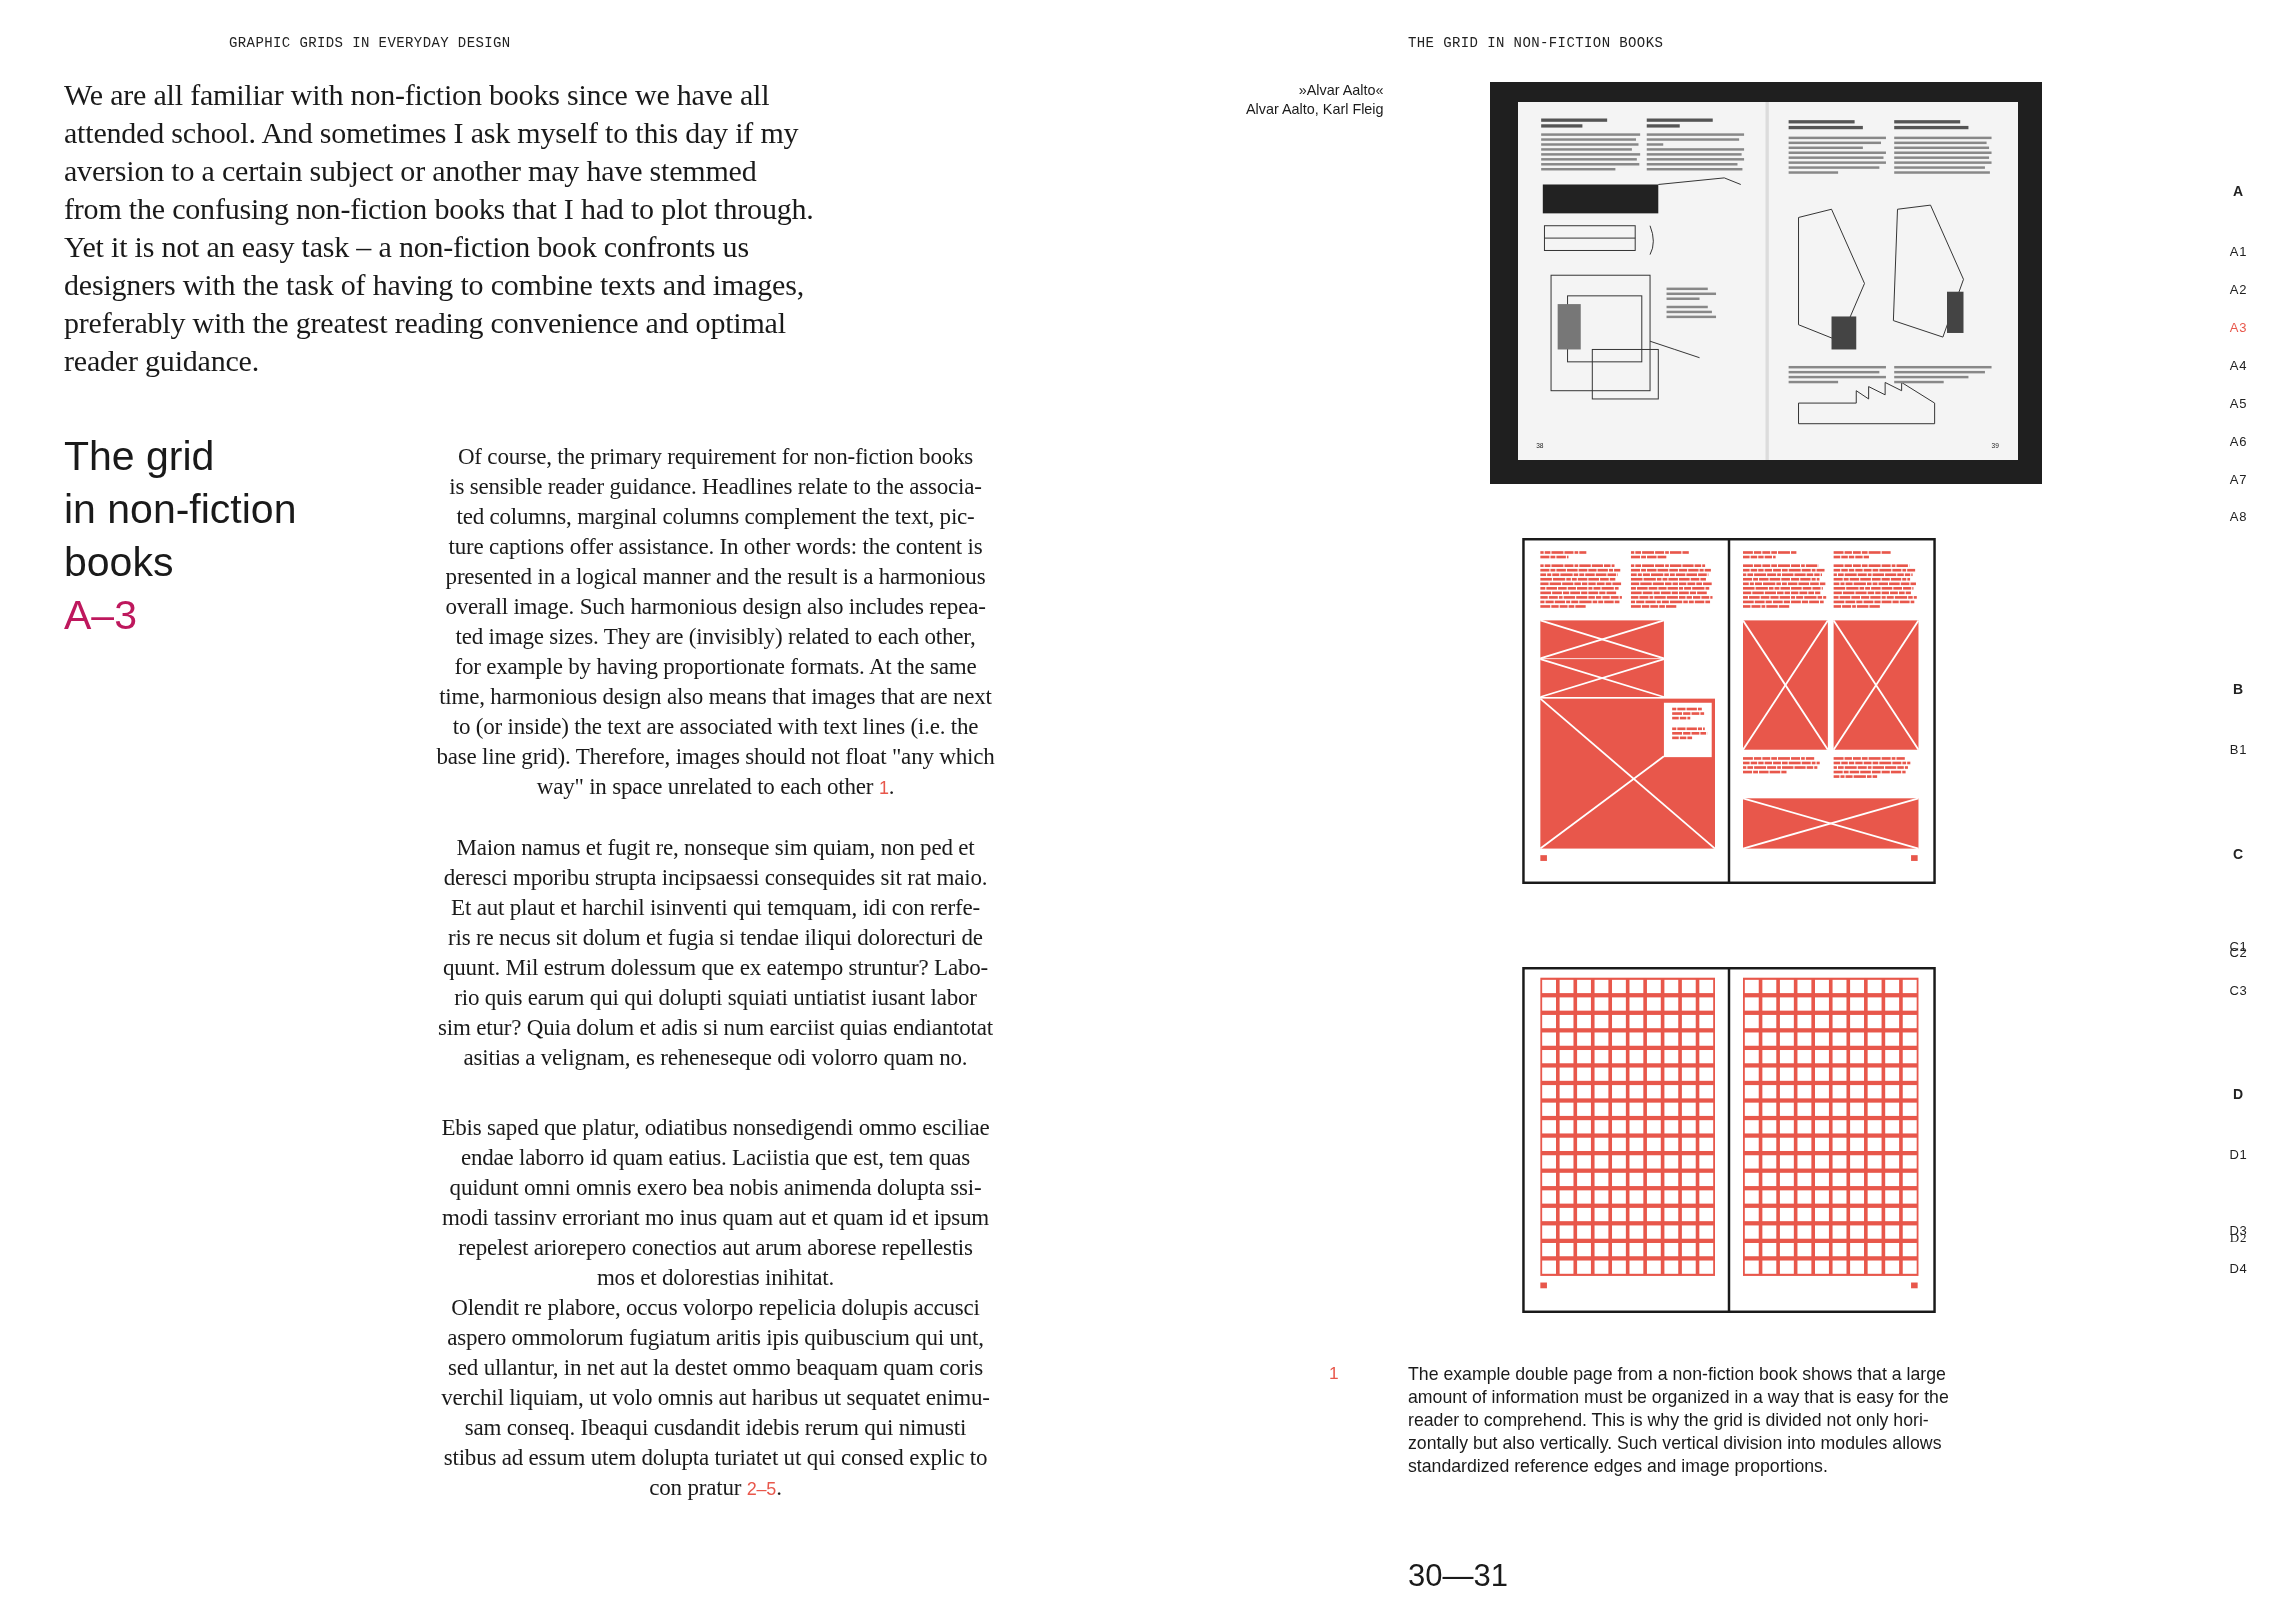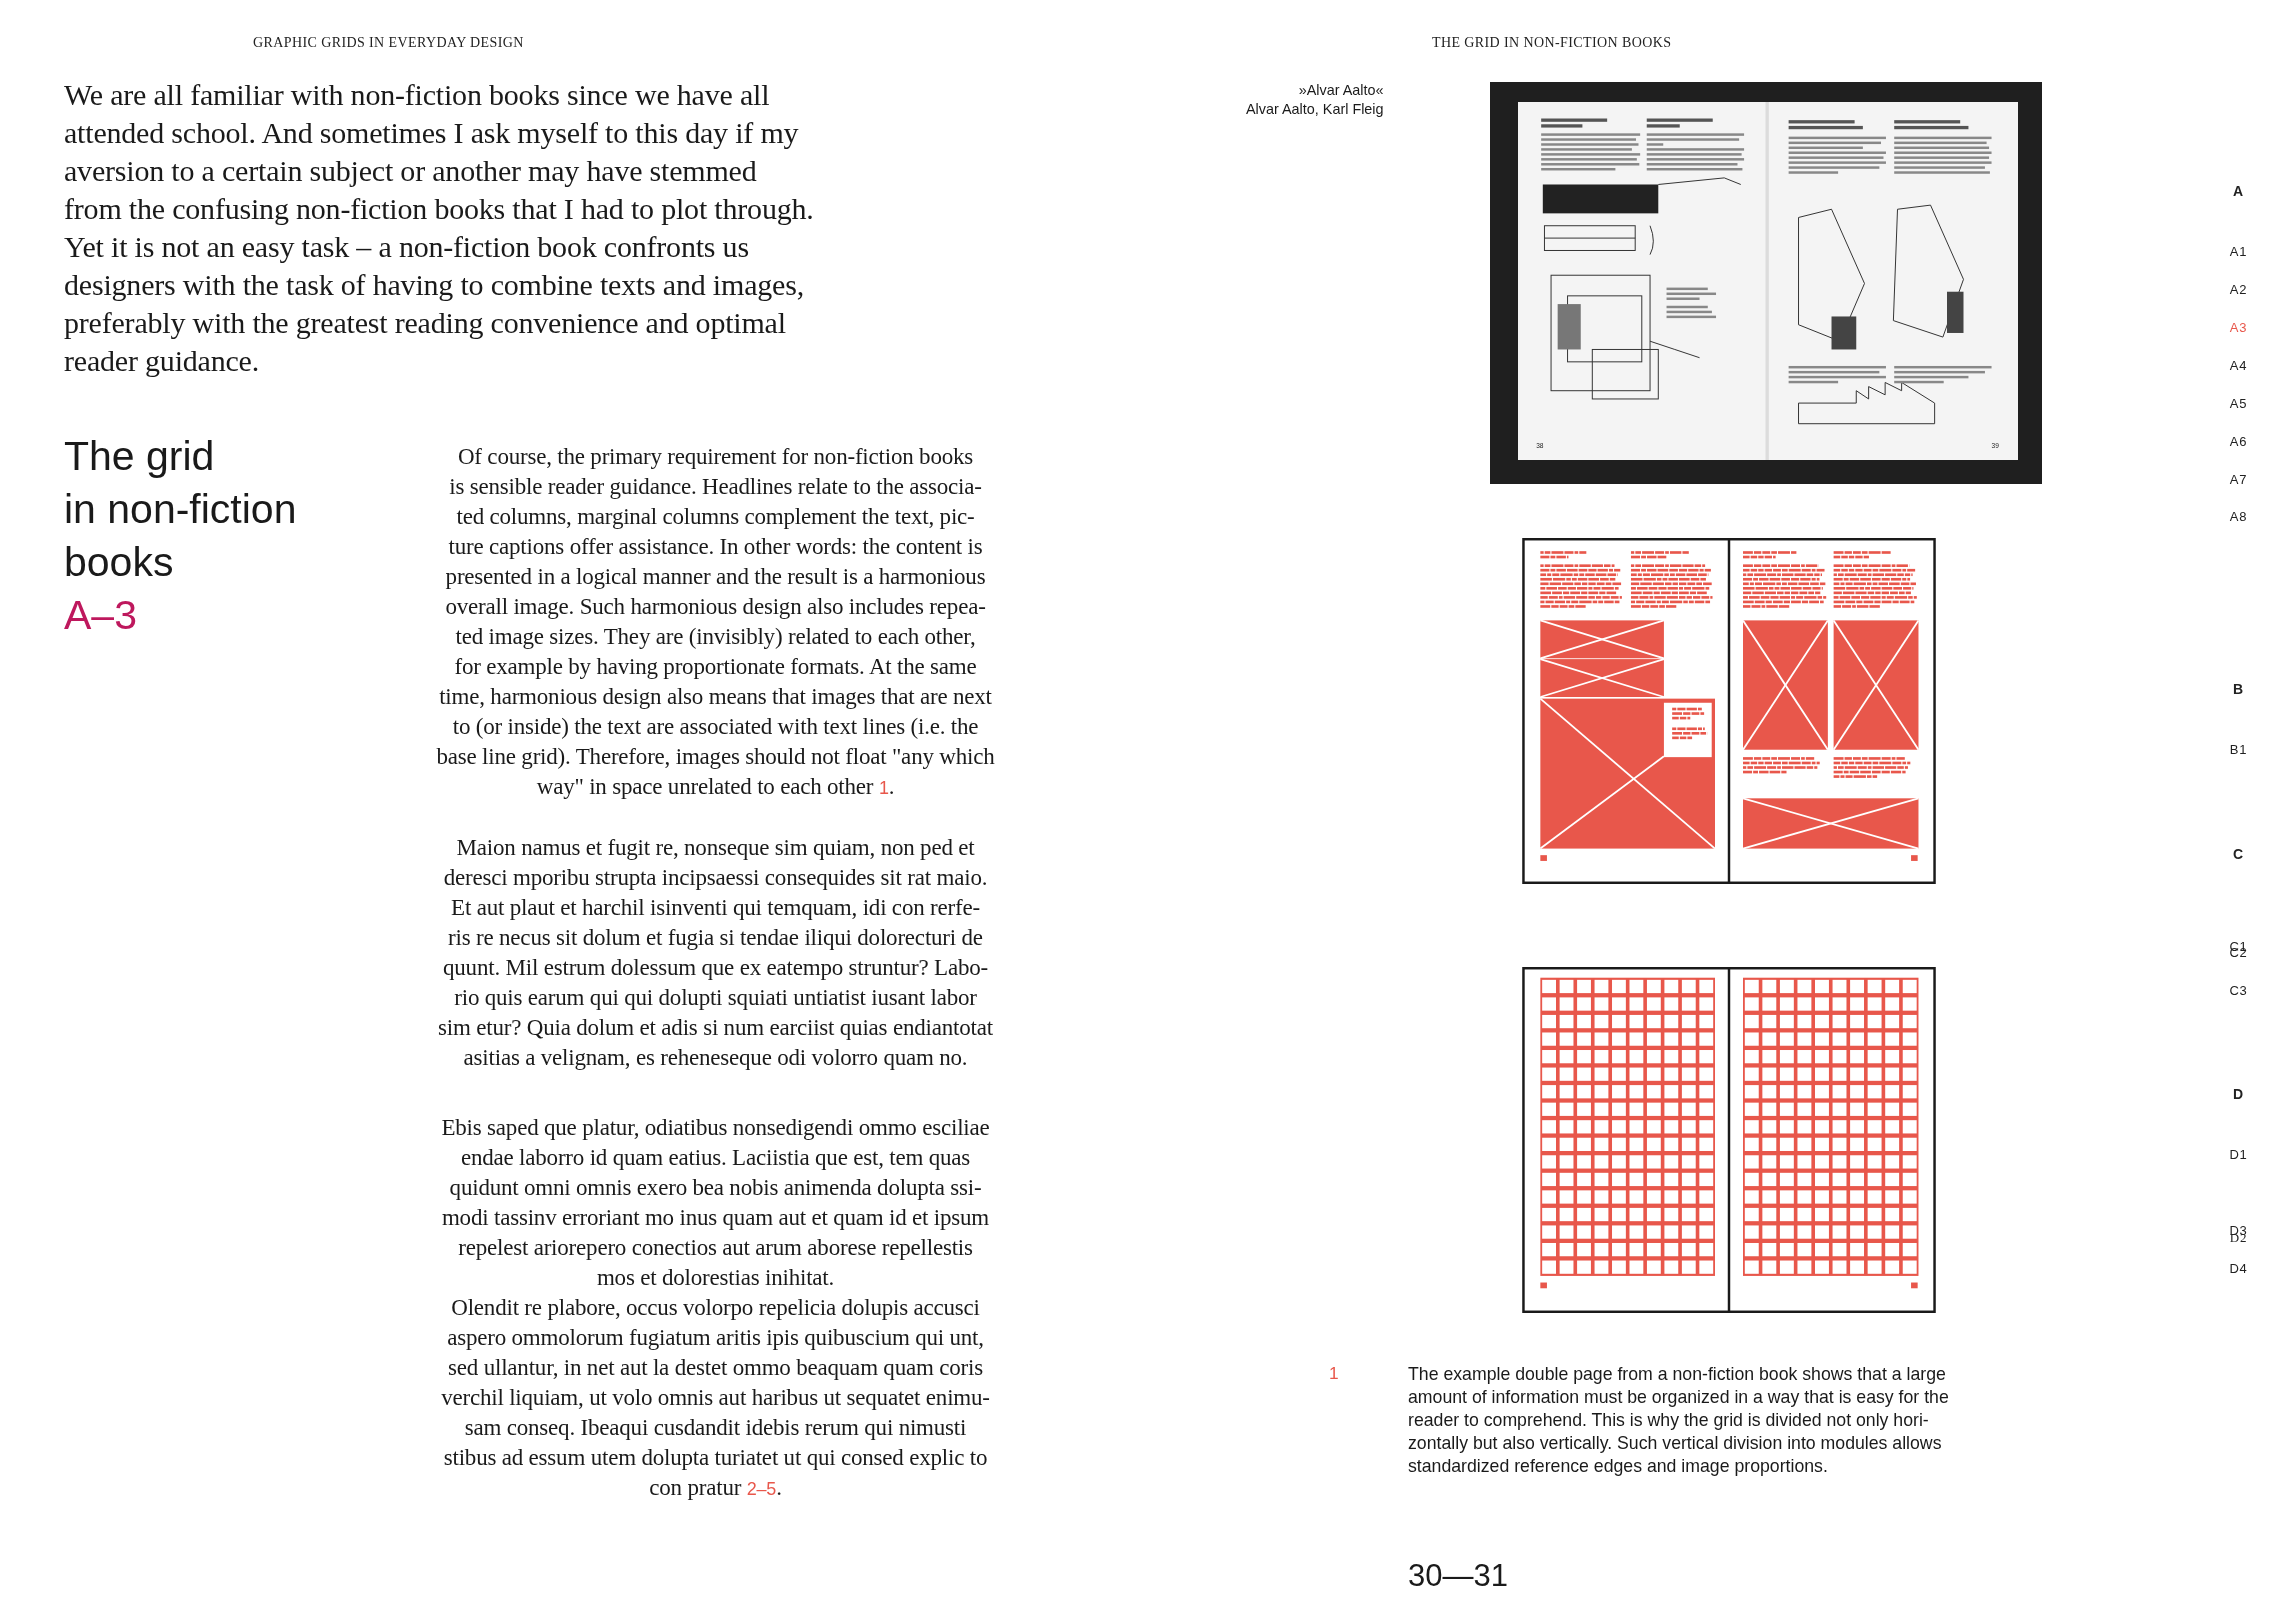--- a/index.html
+++ b/index.html
@@ -1,18 +1,18 @@
 <!DOCTYPE html>
 <html style="font-size:13px"><head>
 <meta charset="utf-8">
 <style>
   html, body { margin:0; padding:0; background:#ffffff; }
   body { width:2273px; height:1622px; position:relative; overflow:hidden; color:#1a1a1a; }
   .abs { position:absolute; }
-  .running-head { font-family:Liberation Serif, serif; font-size:14px; letter-spacing:0.4px; color:#222;margin-left:24px; }
+  .running-head { font-family:Liberation Mono, monospace; font-size:14px; letter-spacing:0.4px; color:#222; }
   .serif { font-family:"Liberation Serif", "DejaVu Serif", serif; }
   .sans { font-family:"Liberation Sans", "DejaVu Sans", sans-serif; }
   #intro { left:64px; top:76px; width:874px; font-size:30px; line-height:38px; letter-spacing:-0.2px; }
   #intro p { margin:0; }
   #section-title { left:64px; top:430px; font-size:41px; line-height:53px; font-weight:400; }
   #section-title .code { color:#be185d; }
   #body-text { left:394px; top:442px; width:643px; font-size:23px; line-height:30px; letter-spacing:-0.2px;text-align:center; }
   #body-text p { margin:0 0 30px 0; }
   #body-text p.tight { margin-bottom:0;margin-top:40px; }
   .ref { color:#e8574b; font-family:"Liberation Sans", sans-serif; font-size:18px; }

